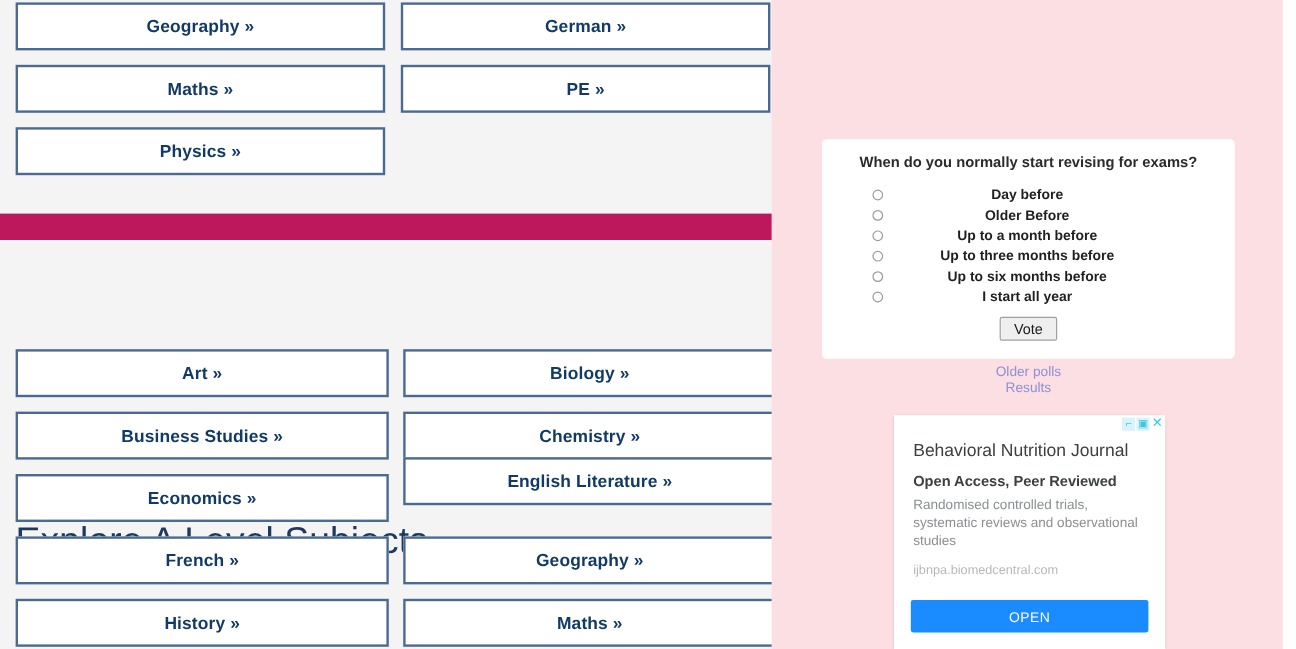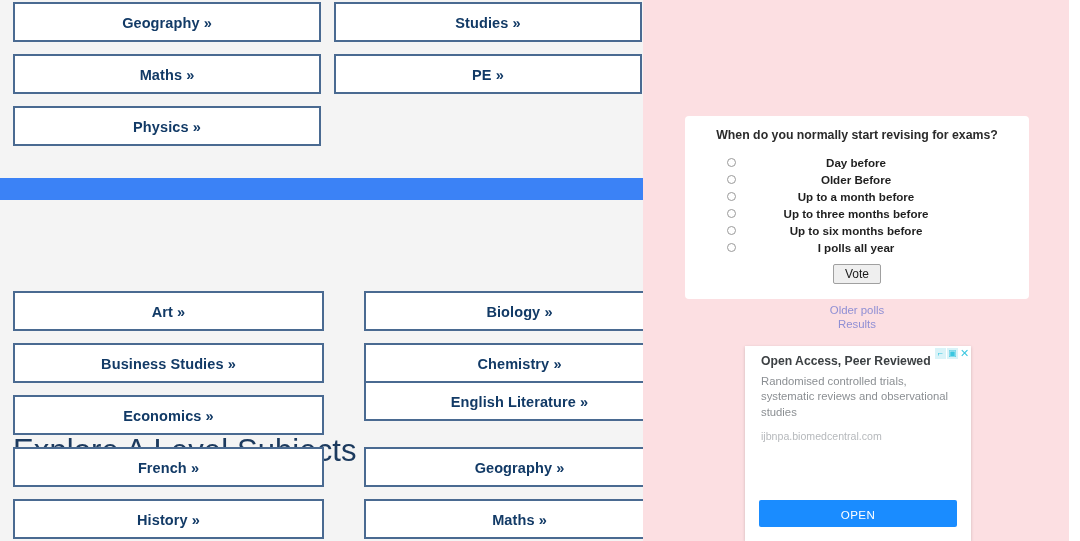--- a/index.html
+++ b/index.html
@@ -19,21 +19,21 @@
     background: #ffffff;
     overflow: hidden;
   }
 
   
   .left-col {
     position: absolute;
     left: 0; top: 0;
     width: 679px;
     height: 541px;
-    background: #3b82f6;
+    background: #be185d;
     text-decoration: underline;
   }
 
   .section-grey {
     position: absolute;
     left: 0;
     width: 679px;
     background: #f4f4f4;
   }
 
@@ -65,21 +65,21 @@
   }
 
   
   .grid-top .subj-btn { width: 308px; }
   .grid-top .col-l { left: 0px; }
   .grid-top .col-r { left: 321px; }
 
   
   .grid-bot .subj-btn { width: 311px; }
   .grid-bot .col-l { left: 0px; }
-  .grid-bot .col-r { left: 323px; margin-left: 28px; }
+  .grid-bot .col-r { left: 323px; }
 
   .heading {
     position: absolute;
     left: 13px;
     top: 233px;
     font-size: 31px;
     font-weight: normal;
     color: #1c3a5e;
     font-family: "Liberation Sans", sans-serif;
     letter-spacing: 0.1px;
@@ -263,21 +263,21 @@
 
 <div id="page">
 
   <div class="left-col">
 
     <div class="section-grey sec-top">
       <div class="btn-grid grid-top" id="grid-top">
           <a class="subj-btn col-l" style="top: 62px;">Geography »</a>
           <a class="subj-btn col-l" style="top: 114px;">Maths »</a>
           <a class="subj-btn col-l" style="top: 166px;">Physics »</a>
-          <a class="subj-btn col-r" style="top: 62px;">Studies »</a>
+          <a class="subj-btn col-r" style="top: 62px;">German »</a>
           <a class="subj-btn col-r" style="top: 114px;">PE »</a>
         </div>
     </div>
 
     <div class="section-grey sec-bottom">
       <h2 class="heading">Explore A Level Subjects</h2>
       <div class="btn-grid grid-bot" id="grid-bot">
           <a class="subj-btn col-l" style="top: 91px;">Art »</a>
           <a class="subj-btn col-l" style="top: 143px;">Business Studies »</a>
           <a class="subj-btn col-l" style="top: 195px;">Economics »</a>
@@ -313,39 +313,40 @@
           <li class="poll-row">
             <input type="radio" name="poll" class="poll-radio" style="">
             <span class="poll-label">Up to three months before</span>
           </li>
           <li class="poll-row">
             <input type="radio" name="poll" class="poll-radio" style="">
             <span class="poll-label">Up to six months before</span>
           </li>
           <li class="poll-row">
             <input type="radio" name="poll" class="poll-radio" style="">
-            <span class="poll-label">I polls all year</span>
+            <span class="poll-label">I start all year</span>
           </li>
         </ul>
       <div class="vote-wrap">
         <button class="vote-btn">Vote</button>
       </div>
     </div>
 
     <div class="poll-links" id="poll-links">
         <a href="#">Older polls</a>
         <a href="#">Results</a>
       </div>
 
     <div class="ad-card">
       <div class="ad-controls" id="ad-controls">
           <span class="ad-ctl">⌐</span>
           <span class="ad-ctl">▣</span>
           <span class="ad-ctl close">✕</span>
         </div>
+      <p class="ad-title">Behavioral Nutrition Journal</p>
       <p class="ad-sub">Open Access, Peer Reviewed</p>
       <p class="ad-body">Randomised controlled trials, systematic reviews and observational studies</p>
       <p class="ad-url">ijbnpa.biomedcentral.com</p>
       <button class="ad-cta">OPEN</button>
     </div>
 
   </div>
 </div>
 
 </body></html>

